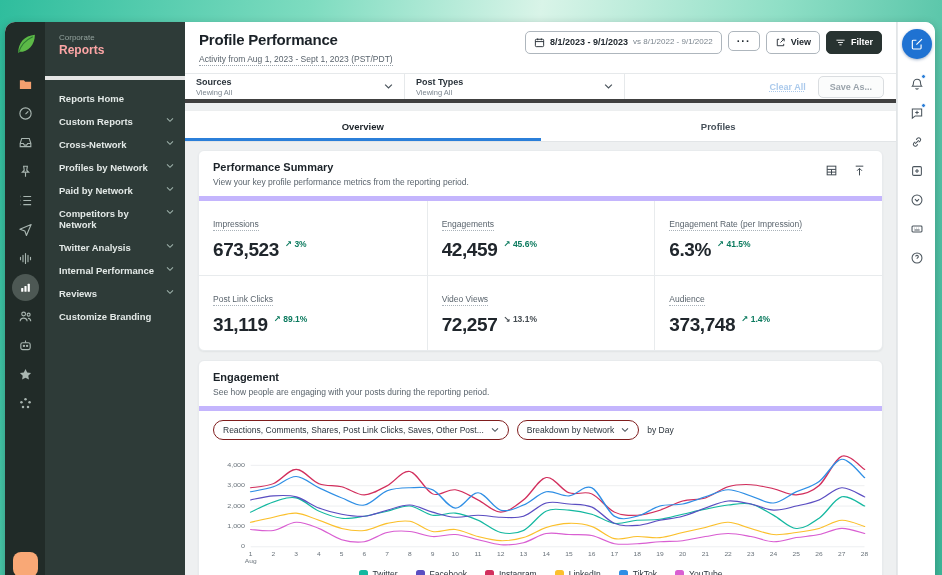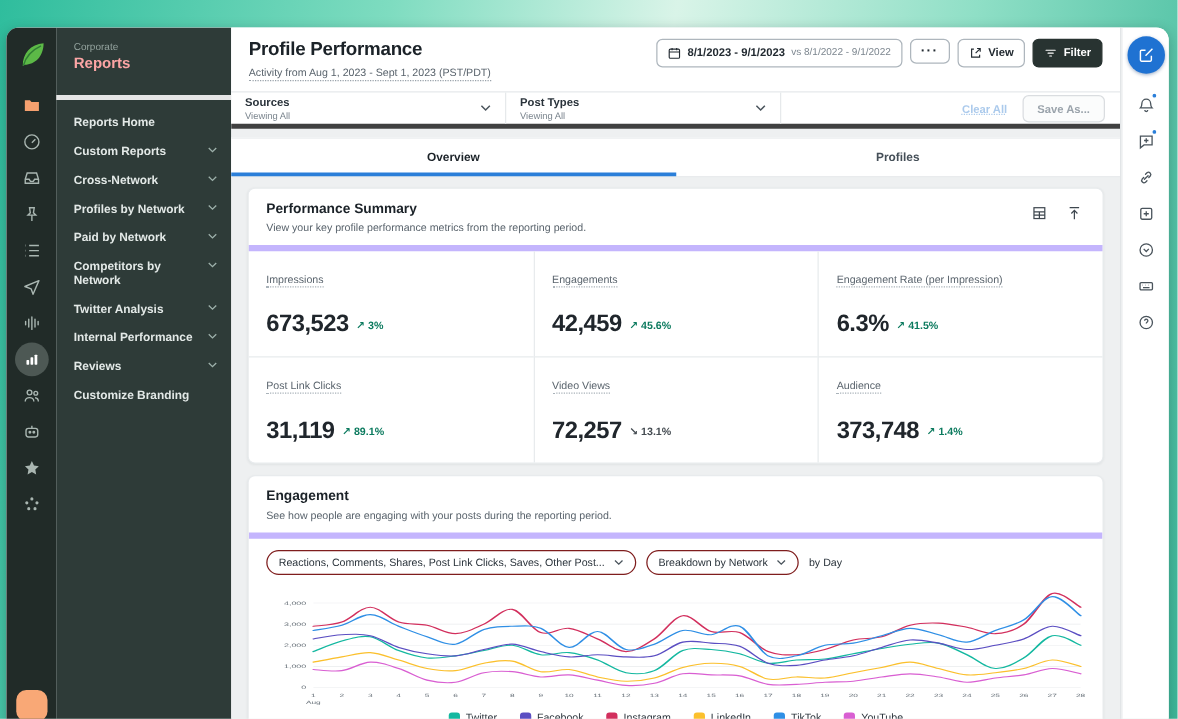--- a/index.html
+++ b/index.html
@@ -69,21 +69,21 @@
   .card-sub { font-size:8.5px; color:#59636c; margin-top:4px; }
   .head-icons { display:flex; gap:15px; color:#3e474f; padding-top:3px; padding-right:2px; }
   .head-icons span { cursor:pointer; display:flex; }
   .head-icons svg { width:13px; height:13px; }
   
   .metrics-grid { display:grid; grid-template-columns:1fr 1fr 1fr; }
   .metric { padding:12px 14px 14px; }
   .metric:nth-child(2),.metric:nth-child(3),.metric:nth-child(5),.metric:nth-child(6){ border-left:1px solid #e8ebed; }
   .metric:nth-child(4),.metric:nth-child(5),.metric:nth-child(6){ border-top:1px solid #e8ebed; }
   .m-label { font-size:8.5px; color:#5a646d; display:inline-block; border-bottom:1px dotted #a9b2b9; padding-bottom:1px; cursor:help; }
-  .m-row { margin-top:18px; display:flex; align-items:center; gap:6px; }
+  .m-row { margin-top:8px; display:flex; align-items:flex-start; gap:6px; }
   .m-value { font-size:19px; font-weight:bold; color:#20262c; letter-spacing:-.4px; }
   .m-delta { font-size:8.5px; font-weight:bold; }
   .m-delta.up { color:#0b7a5e; }
   .m-delta.down { color:#454c52; }
   
   .engage-card { flex:1; display:flex; flex-direction:column; overflow:hidden; }
   .chart-controls { padding:9px 14px 6px; display:flex; align-items:center; gap:8px; }
   .select-pill { border:1px solid #7f1d1d; border-radius:12px; background:#fff; padding:4px 9px; font-size:8.5px; color:#2a333b; display:flex; align-items:center; gap:7px; cursor:pointer; font-family:inherit; }
   .select-pill .fg-chev svg { width:8px; height:8px; }
   .by-day { font-size:8.5px; color:#2a333b; }

